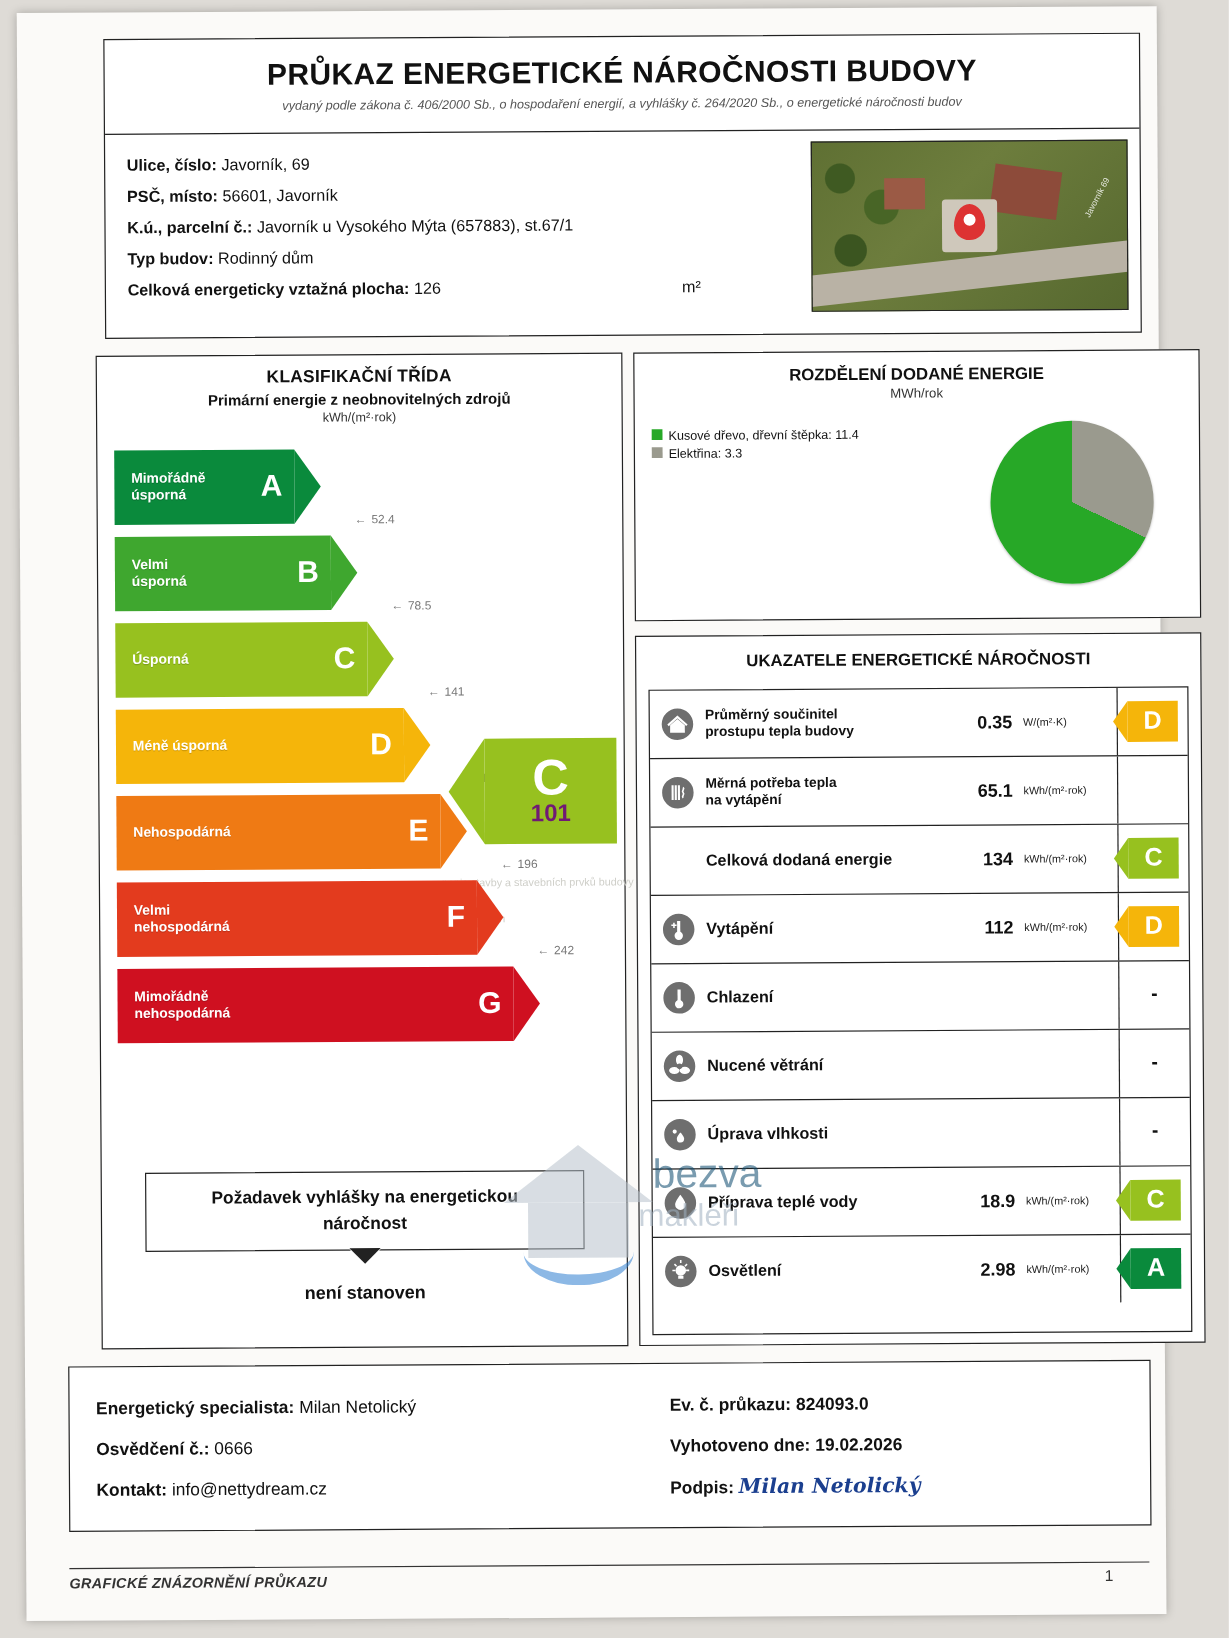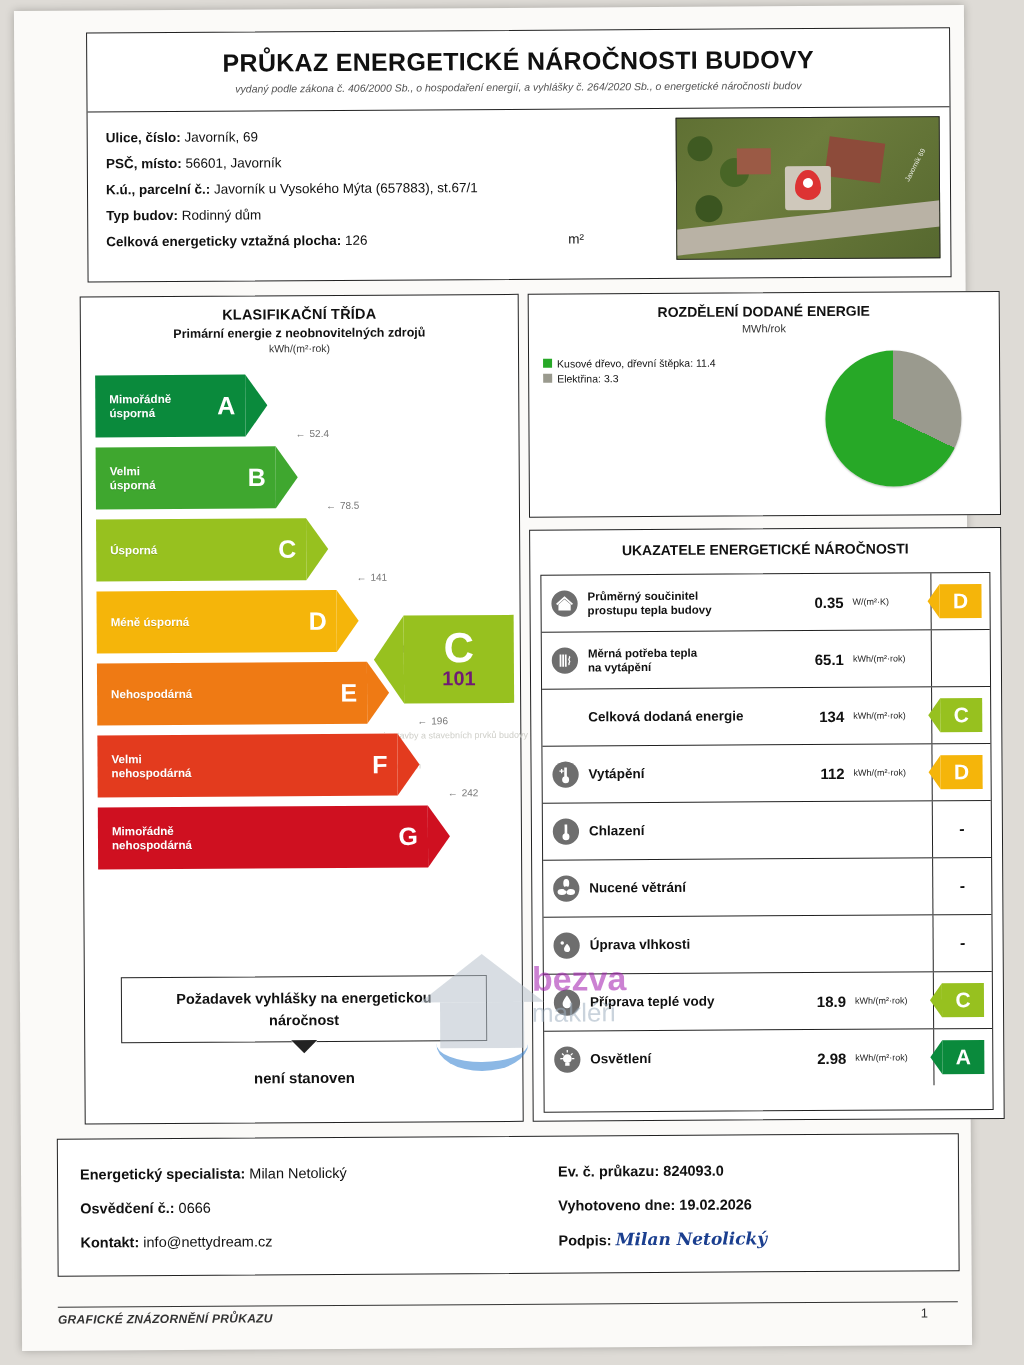--- a/index.html
+++ b/index.html
@@ -136,21 +136,21 @@
   .sign{font-family:"DejaVu Serif",serif;font-style:italic;font-size:17px;color:#1b3f8f;}
   .botline{position:absolute;left:36px;top:1296px;width:900px;border-top:1.2px solid #333;}
   .botlbl{position:absolute;left:36px;top:1302px;font-size:12px;font-weight:bold;font-style:italic;color:#333;letter-spacing:.3px;}
   .pageno{position:absolute;right:44px;top:1300px;font-size:13px;color:#333;}
 
   
   .wm{position:absolute;left:400px;top:946px;width:300px;height:110px;opacity:.55;pointer-events:none;}
   .wm .roof{position:absolute;left:0;top:0;width:0;height:0;border-left:62px solid transparent;border-right:62px solid transparent;border-bottom:48px solid #b9c3cd;}
   .wm .wall{position:absolute;left:20px;top:48px;width:84px;height:46px;background:#b9c3cd;}
   .wm .arc{position:absolute;left:16px;top:62px;width:92px;height:46px;border-bottom:9px solid #2f7fd1;border-radius:0 0 50% 50%;}
-  .wm .t1{position:absolute;left:112px;top:6px;font-size:34px;font-weight:bold;color:#a21caf;}
+  .wm .t1{position:absolute;left:112px;top:6px;font-size:34px;font-weight:normal;color:#0c4a6e;padding-left:12px;}
   .wm .t2{position:absolute;left:112px;top:44px;font-size:26px;color:#9fb0c0;}
   .ghost{position:absolute;left:285px;top:425px;width:215px;height:520px;font-size:9px;color:#cfcfc9;line-height:30px;overflow:hidden;}
 </style>
 </head>
 <body>
 
 <div class="page">
  <div class="sheet">
 
   <div class="hdr">

